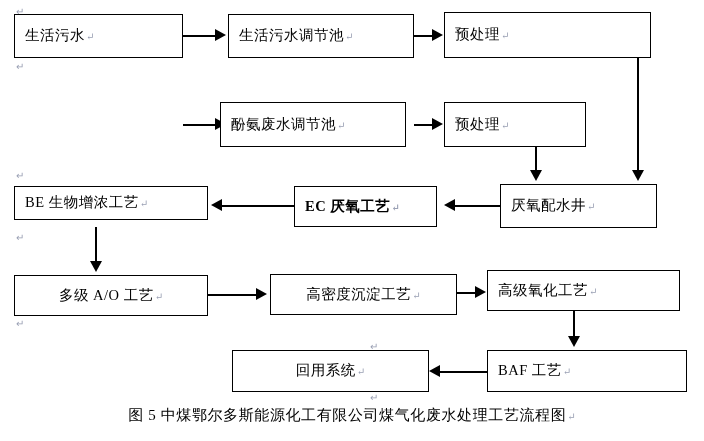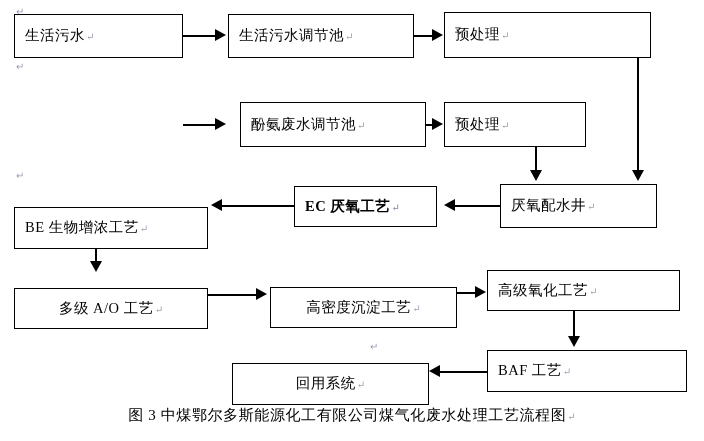--- a/index.html
+++ b/index.html
@@ -31,21 +31,20 @@
     font-size: 14.5px;
     line-height: 1.1;
     color: #000000;
     white-space: nowrap;
     letter-spacing: 0.5px;
     font-family: "Liberation Serif", "DejaVu Serif", serif;
   }
   .node.align-left .label { padding-left: 10px; }
   .node.align-center {
     justify-content: center;
-    margin-top: 13px;
   }
   .node.align-center .label { padding-left: 0; }
   .pilcrow {
     font-size: 10px;
     color: #9aa0b4;
     vertical-align: middle;
     margin-left: 1px;
     letter-spacing: 0;
   }
   
@@ -120,35 +119,35 @@
     <span class="label"><span>预处理</span><span class="pilcrow">↵</span></span>
   </div>
 
   <div class="h-line" style="left:183px; top:35px; width:34px;"></div>
   <div class="arrow-r" style="left:215px; top:29px;"></div>
 
   <div class="h-line" style="left:414px; top:35px; width:20px;"></div>
   <div class="arrow-r" style="left:432px; top:29px;"></div>
 
 
-  <div class="node align-left" style="left:240px; top:102px; width:186px; height:45px;">
+  <div class="node align-left" style="left:220px; top:102px; width:186px; height:45px;">
     <span class="label"><span>酚氨废水调节池</span><span class="pilcrow">↵</span></span>
   </div>
 
   <div class="node align-left" style="left:444px; top:102px; width:142px; height:45px;">
     <span class="label"><span>预处理</span><span class="pilcrow">↵</span></span>
   </div>
 
   <div class="h-line" style="left:183px; top:124px; width:34px;"></div>
   <div class="arrow-r" style="left:215px; top:118px;"></div>
 
   <div class="h-line" style="left:414px; top:124px; width:20px;"></div>
   <div class="arrow-r" style="left:432px; top:118px;"></div>
 
-  <div class="node align-left" style="left:14px; top:186px; width:194px; height:42px;margin-top:21px;">
+  <div class="node align-left" style="left:14px; top:186px; width:194px; height:34px;">
     <span class="label"><span>BE 生物增浓工艺</span><span class="pilcrow">↵</span></span>
   </div>
 
   <div class="node align-left" style="left:294px; top:186px; width:143px; height:41px;font-weight:bold;">
     <span class="label"><span>EC 厌氧工艺</span><span class="pilcrow">↵</span></span>
   </div>
 
   <div class="node align-left" style="left:500px; top:184px; width:157px; height:44px;">
     <span class="label"><span>厌氧配水井</span><span class="pilcrow">↵</span></span>
   </div>
@@ -194,16 +193,16 @@
     <span class="label"><span>BAF 工艺</span><span class="pilcrow">↵</span></span>
   </div>
 
   <div class="v-line" style="left:573px; top:311px; height:27px;"></div>
   <div class="arrow-d" style="left:568px; top:336px;"></div>
 
   <div class="h-line" style="left:440px; top:371px; width:47px;"></div>
   <div class="arrow-l" style="left:429px; top:365px;"></div>
 
   <div id="caption">
-    <span>图 3 中煤鄂尔多斯能源化工有限公司煤气化废水处理工艺流程图</span><span class="pilcrow">↵</span>
+    <span>图 5 中煤鄂尔多斯能源化工有限公司煤气化废水处理工艺流程图</span><span class="pilcrow">↵</span>
   </div>
 
 </div>
 
 </body></html>

